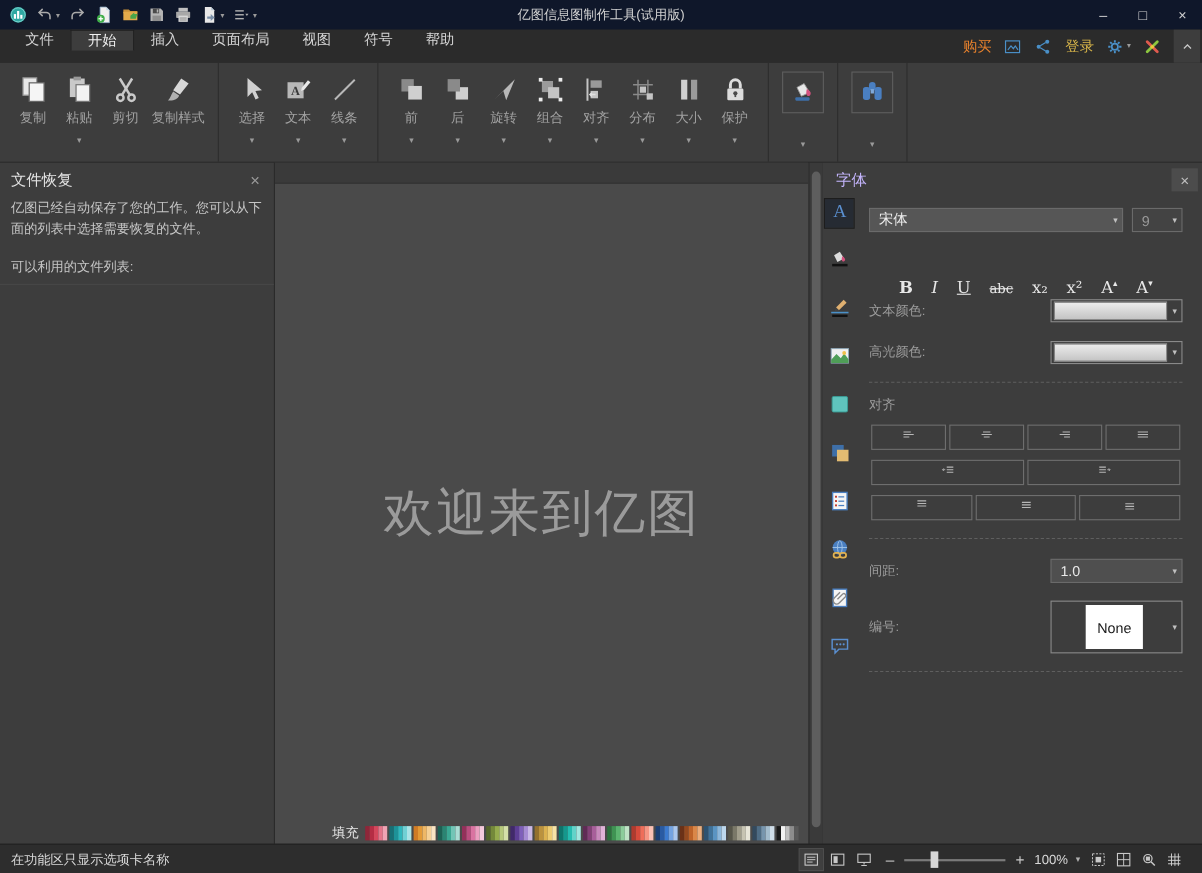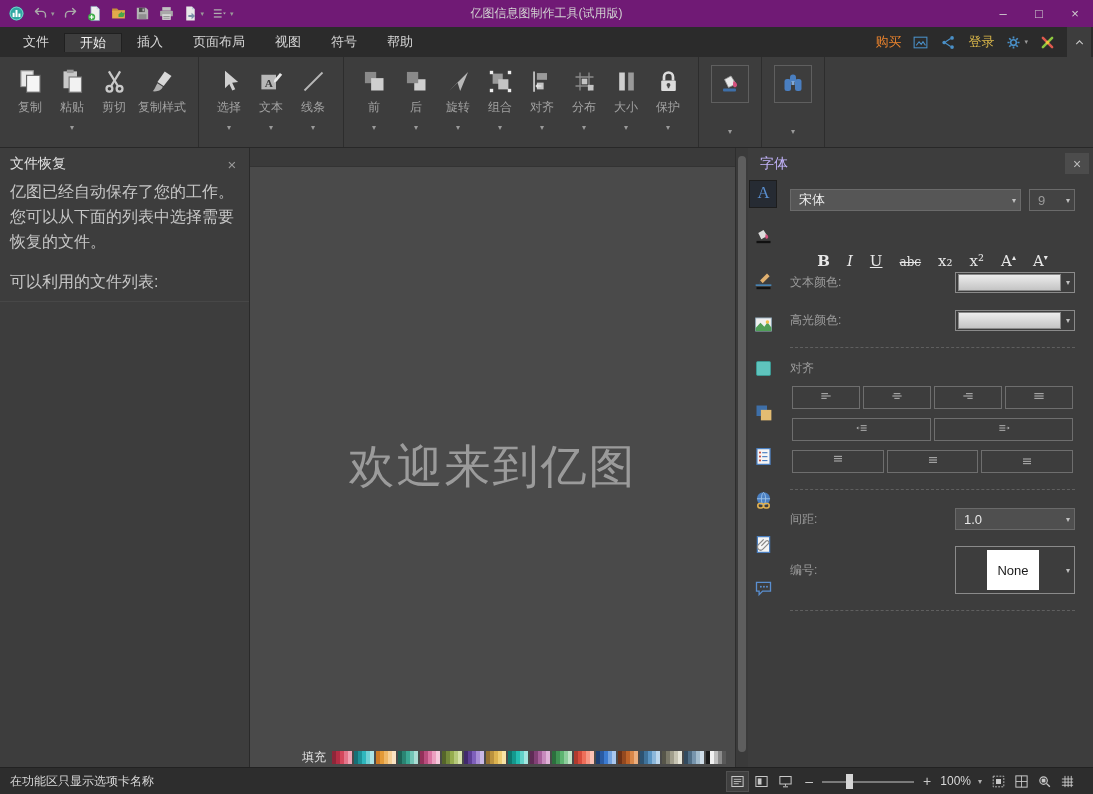--- a/index.html
+++ b/index.html
@@ -1,29 +1,29 @@
 <!DOCTYPE html>
 <html><head>
 <meta charset="utf-8">
 <style>
   html,body{margin:0;padding:0;background:#222;}
   body{width:1093px;height:794px;font-family:"Liberation Sans","DejaVu Sans",sans-serif;overflow:hidden;}
   .app{position:relative;width:1093px;height:794px;background:#2b2b2b;color:#c8c8c8;}
   
-  .titlebar{height:27px;display:flex;align-items:center;position:relative;background:#701a75;}
+  .titlebar{height:27px;display:flex;align-items:center;position:relative;background:#0f172a;}
   .qat{display:flex;align-items:center;gap:7px;padding-left:8px;z-index:2;}
   .qbtn{display:inline-flex;align-items:center;cursor:default;}
   .qbtn svg{width:17px;height:17px;}
   .qbtn .dd{font-size:7px;color:#9a9a9a;margin-left:2px;}
   .win-title{position:absolute;left:0;right:0;top:0;height:27px;line-height:27px;text-align:center;font-size:12px;color:#d2d2d2;pointer-events:none;}
   .wincontrols{margin-left:auto;display:flex;z-index:2;}
   .winbtn{width:36px;height:27px;display:flex;align-items:center;justify-content:center;color:#d0d0d0;font-size:13px;}
   
   .tabbar{height:30px;background:#2b2b2b;display:flex;align-items:stretch;position:relative;}
-  .tabs{display:flex;align-items:center;padding-left:8px;}
+  .tabs{display:flex;align-items:flex-start;padding-left:8px;}
   .tab{padding:0 15px;display:flex;align-items:center;font-size:13px;color:#d6d6d6;}
   .tab.active{background:#3d3d3d;border:1px solid #202020;border-bottom:none;color:#f0f0f0;}
   .tabbar-right{position:absolute;right:0;top:0;height:30px;display:flex;align-items:center;gap:11px;padding-right:2px;}
   .tbr-text{font-size:13px;}
   .buy{color:#e8822d;}
   .login{color:#d9b64a;}
   .tbr-icon svg{width:17px;height:17px;display:block;}
   .gear-wrap{display:flex;align-items:center;gap:2px;}
   .gear-wrap .dd{font-size:7px;color:#9a9a9a;}
   .collapse-btn{width:24px;height:30px;background:#3d3d3d;display:flex;align-items:center;justify-content:center;}
@@ -37,21 +37,21 @@
   .ritem.boxed .ric{width:36px;height:36px;border:1px solid #5f5f5f;margin-top:2px;}
   .ritem.boxed .ric svg{width:24px;height:24px;}
   .ritem .rlabel{font-size:12px;color:#a2a2a2;height:17px;line-height:17px;white-space:nowrap;}
   .ritem .dd{height:12px;font-size:8px;color:#9a9a9a;line-height:12px;margin-top:6px;}
   
   .main{position:absolute;top:148px;left:0;right:0;bottom:26px;display:flex;}
   .left-panel{width:250px;background:#3d3d3d;border-right:1px solid #2a2a2a;box-sizing:border-box;display:flex;flex-direction:column;}
   .lp-header{height:28px;display:flex;align-items:center;padding:2px 8px 0 10px;}
   .lp-title{font-size:14px;color:#e2e2e2;}
   .lp-close{margin-left:auto;color:#9a9a9a;font-size:15px;width:18px;text-align:center;}
-  .lp-text{font-size:16px;color:#c6c6c6;line-height:1.55;padding:2px 10px 0 10px;}
+  .lp-text{font-size:12px;color:#c6c6c6;line-height:1.55;padding:2px 10px 0 10px;}
   .lp-text.list-label{margin-top:14px;}
   .lp-list{flex:1;margin-top:6px;border-top:1px solid #474747;}
   .canvas{flex:1;background:#4a4a4a;position:relative;overflow:hidden;}
   .canvas-top{height:18px;background:#3a3a3a;border-bottom:1px solid #333;}
   .welcome{position:absolute;top:288px;left:0;right:0;text-align:center;font-size:46px;letter-spacing:2px;color:#9b9b9b;}
   .fill-bar{position:absolute;bottom:2px;left:8px;right:0;height:17px;display:flex;align-items:center;overflow:hidden;}
   .fill-label{font-size:12px;color:#e6e6e6;margin-right:6px;white-space:nowrap;margin-left:44px;}
   .sw-group{display:flex;margin-right:2px;flex:none;}
   .sw{width:4px;height:13px;}
   .vscroll{width:13px;background:#3a3a3a;border-left:1px solid #2e2e2e;position:relative;box-sizing:border-box;}

